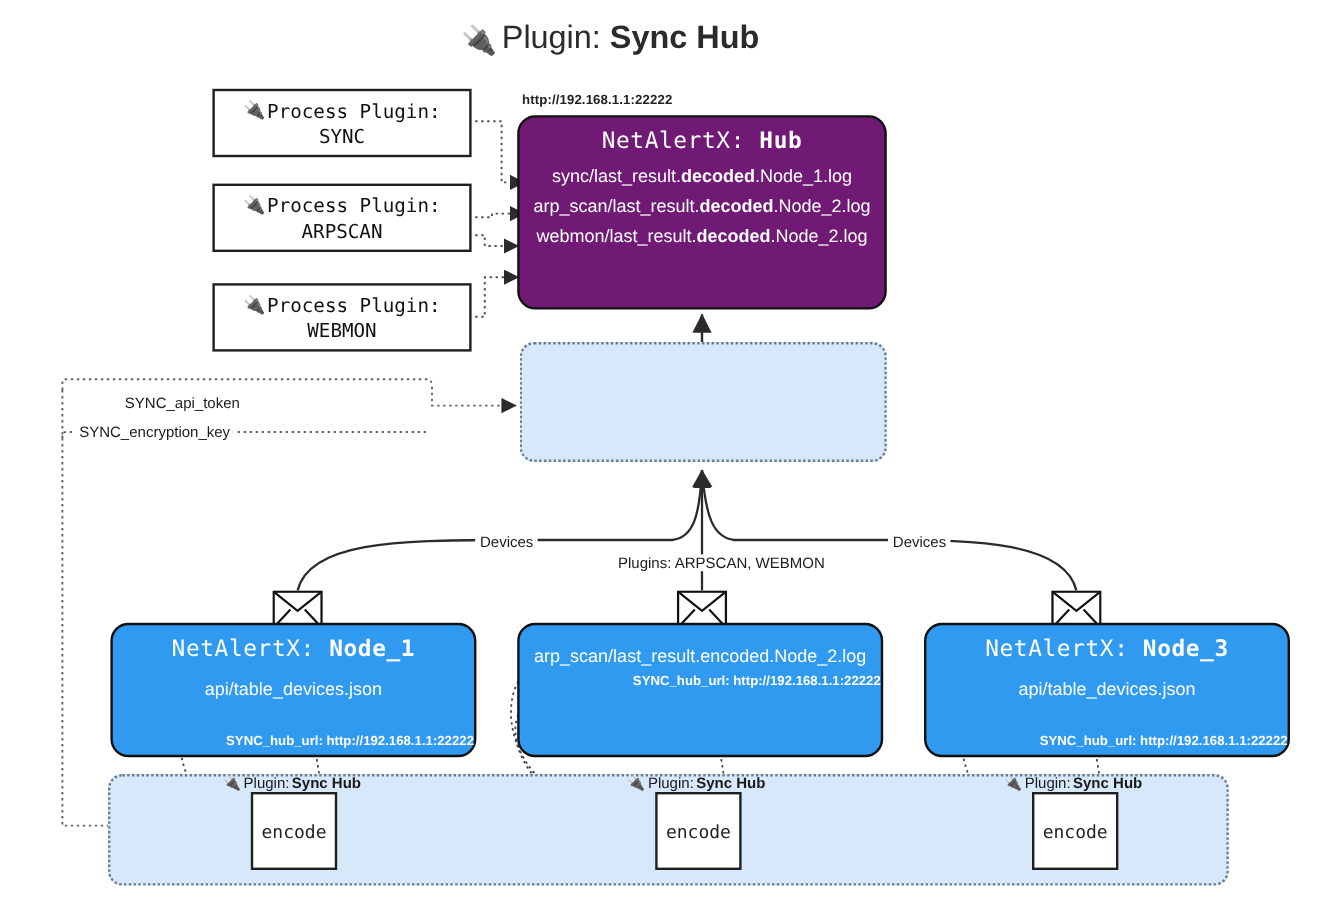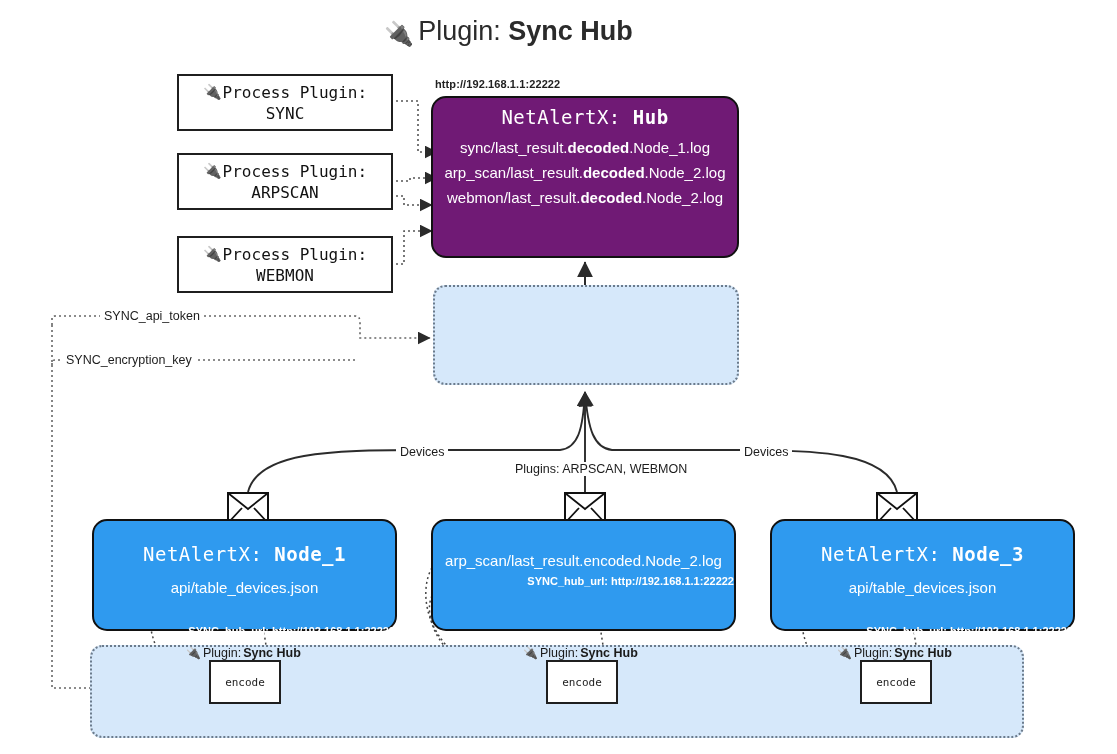--- a/index.html
+++ b/index.html
@@ -41,40 +41,40 @@
        border:2px solid #1f1f1f;box-sizing:border-box;display:flex;align-items:center;
        justify-content:center;font-family:"DejaVu Sans Mono","Liberation Mono",monospace;
        font-size:19px;color:#111;}
 
   
   .elabel{position:absolute;font-size:12.5px;color:#1c1c1c;background:#fff;
           padding:0 4px;white-space:nowrap;}
 
   
   .node{position:absolute;width:305px;height:112px;background:#2f9aef;border:2px solid #111;
-        border-radius:15px;box-sizing:border-box;color:#fff;padding-top:22px;}
+        border-radius:15px;box-sizing:border-box;color:#fff;padding-top:9px;}
   .node .ntitle{text-align:center;font-family:"DejaVu Sans Mono","Liberation Mono",monospace;
         font-size:19px;letter-spacing:.5px;}
   .node .ntitle b{font-weight:bold;}
   .node .nline{text-align:center;font-size:15px;line-height:25px;white-space:nowrap;}
   .node .nurl{text-align:right;font-size:11px;font-weight:bold;margin-top:4px;white-space:nowrap;}
 
   
   .env{position:absolute;width:42px;height:32px;}
 
   
   .enc-group{position:absolute;left:90px;top:645px;width:934px;height:93px;
        background:#d6e8fa;border:2px dotted #6b7b8c;border-radius:12px;box-sizing:border-box;}
   .enc-cap{position:absolute;font-size:12.5px;color:#1a1a1a;white-space:nowrap;
        display:flex;align-items:center;gap:2px;}
   .enc-cap b{font-weight:bold;}
   .enc-cap .plug{font-size:12px;}
-  .encode{position:absolute;width:72px;height:44px;background:#fff;border:2px solid #1f1f1f;
+  .encode{position:absolute;width:72px;height:65px;background:#fff;border:2px solid #1f1f1f;
        box-sizing:border-box;display:flex;align-items:center;justify-content:center;
-       font-family:"DejaVu Sans Mono","Liberation Mono",monospace;font-size:11px;color:#222;}
+       font-family:"DejaVu Sans Mono","Liberation Mono",monospace;font-size:15px;color:#222;}
 </style>
 </head>
 <body>
 
 <div id="canvas">
 
   <svg class="edges" viewBox="0 0 1117 754">
     <defs>
       <marker id="arrSolid" markerWidth="9" markerHeight="9" refX="7.6" refY="4" orient="auto">
         <path d="M0,0 L8,4 L0,8 z" fill="#2b2b2b"></path>
@@ -154,21 +154,21 @@
       <span>NetAlertX:</span>
       <b>Hub</b>
     </div>
     <div class="line"><span>sync/last_result.</span><b>decoded</b><span>.Node_1.log</span></div>
     <div class="line"><span>arp_scan/last_result.</span><b>decoded</b><span>.Node_2.log</span></div>
     <div class="line"><span>webmon/last_result.</span><b>decoded</b><span>.Node_2.log</span></div>
   </div>
 
   <div class="decode-group"></div>
 
-  <div class="elabel" style="left:100px;top:316px;transform:translateY(-50%);">SYNC_api_token</div>
+  <div class="elabel" style="left:100px;top:336px;transform:translateY(-50%);">SYNC_api_token</div>
   <div class="elabel" style="left:62px;top:360px;transform:translateY(-50%);">SYNC_encryption_key</div>
 
   <div class="elabel" style="left:396px;top:452px;transform:translateY(-50%);">Devices</div>
   <div class="elabel" style="left:740px;top:452px;transform:translateY(-50%);">Devices</div>
   <div class="elabel" style="left:511px;top:469px;transform:translateY(-50%);">Plugins: ARPSCAN, WEBMON</div>
 
   <svg class="env" style="left:227px;top:492px;" viewBox="0 0 42 32">
     <rect x="1" y="1" width="40" height="30" fill="#fff" stroke="#111" stroke-width="2"></rect>
     <path d="M1,1 L21,17 L41,1 M1,31 L15,16 M41,31 L27,16" fill="none" stroke="#111" stroke-width="1.8"></path>
   </svg>

